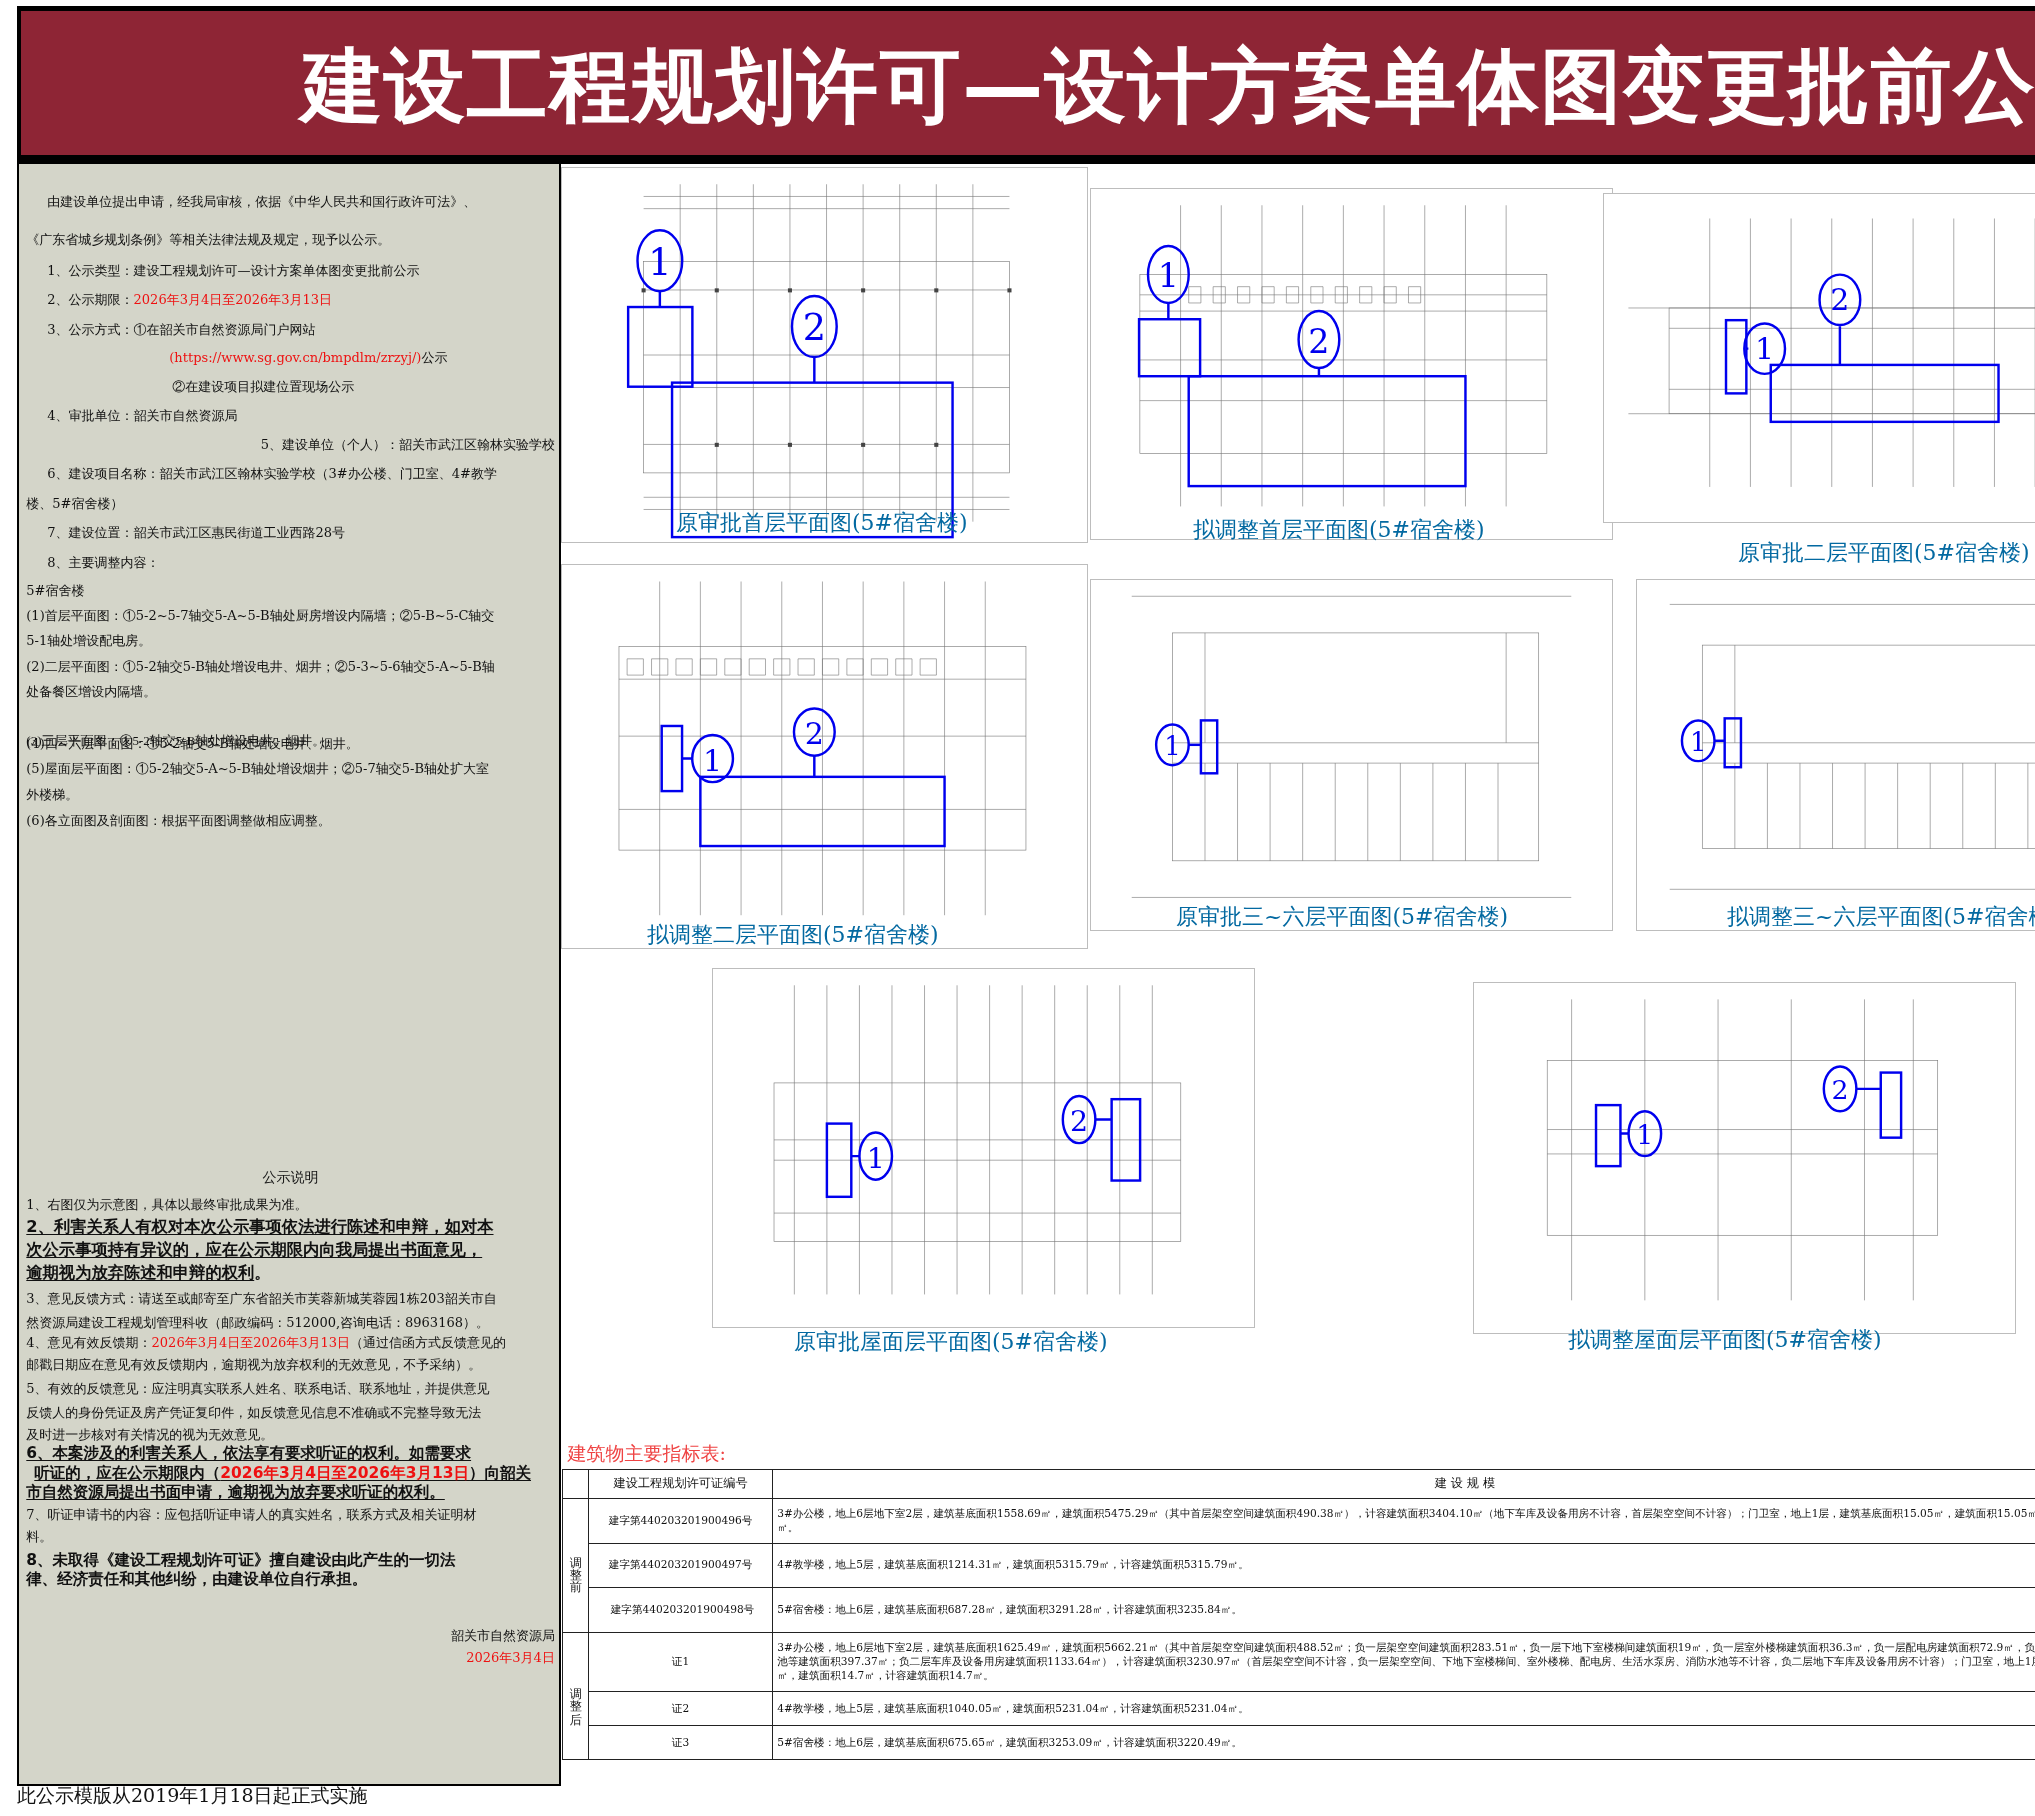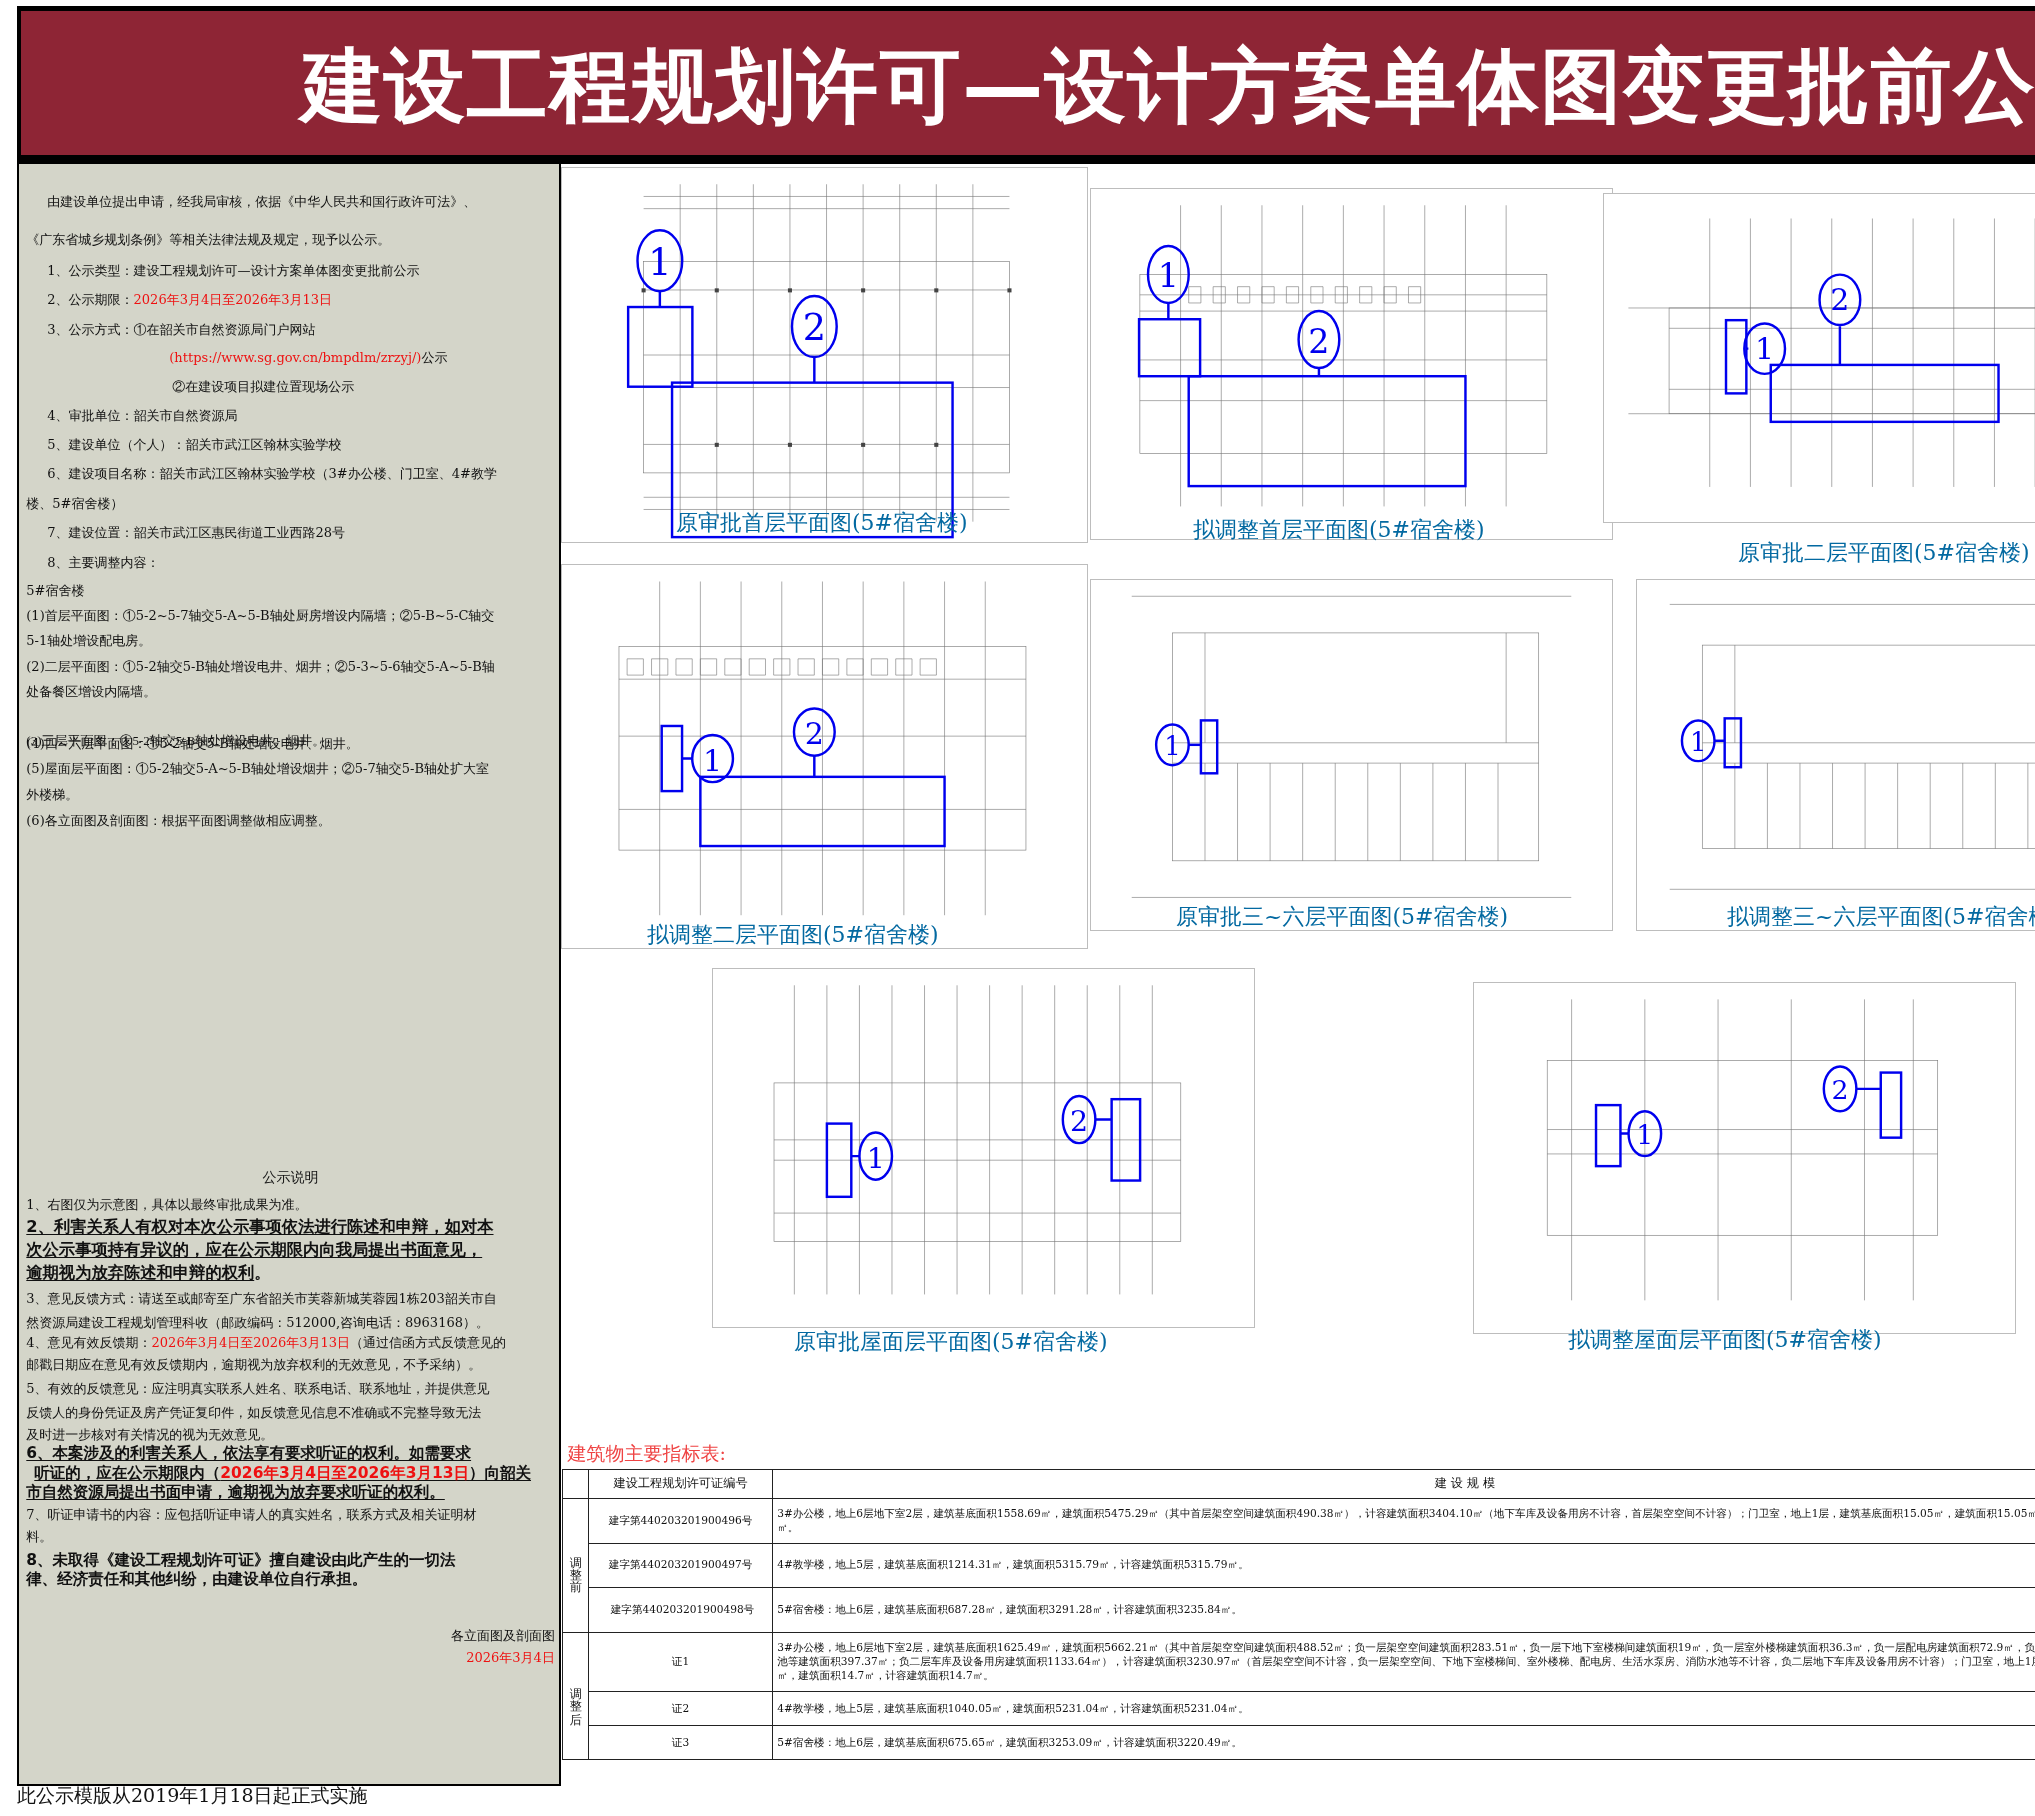--- a/index.html
+++ b/index.html
@@ -48,21 +48,21 @@
 
 <div id="left-panel" class="abs">
   <div class="lp-line" style="top:30.5px;padding-left:21px;">由建设单位提出申请，经我局审核，依据《中华人民共和国行政许可法》、</div>
   <div class="lp-line" style="top:69px;">《广东省城乡规划条例》等相关法律法规及规定，现予以公示。</div>
   <div class="lp-line" style="top:100px;padding-left:21px;"><span>1、公示类型：</span><span>建设工程规划许可—设计方案单体图变更批前公示</span></div>
   <div class="lp-line" style="top:129px;padding-left:21px;"><span>2、公示期限：</span><span class="red">2026年3月4日至2026年3月13日</span></div>
   <div class="lp-line" style="top:159px;padding-left:21px;"><span>3、公示方式：</span><span>①在韶关市自然资源局门户网站</span></div>
   <div class="lp-line" style="top:187px;padding-left:143px;"><span class="red">(https://www.sg.gov.cn/bmpdlm/zrzyj/)</span><span>公示</span></div>
   <div class="lp-line" style="top:216px;padding-left:146px;">②在建设项目拟建位置现场公示</div>
   <div class="lp-line" style="top:245px;padding-left:21px;">4、审批单位：韶关市自然资源局</div>
-  <div class="lp-line" style="top:274px;padding-left:21px;">5、建设单位（个人）：韶关市武江区翰林实验学校</div>
+  <div class="lp-line" style="top:274px;padding-left:21px;text-align:right;">5、建设单位（个人）：韶关市武江区翰林实验学校</div>
   <div class="lp-line" style="top:303px;padding-left:21px;">6、建设项目名称：韶关市武江区翰林实验学校（3#办公楼、门卫室、4#教学</div>
   <div class="lp-line" style="top:333px;">楼、5#宿舍楼）</div>
   <div class="lp-line" style="top:362px;padding-left:21px;">7、建设位置：韶关市武江区惠民街道工业西路28号</div>
   <div class="lp-line" style="top:392px;padding-left:21px;">8、主要调整内容：</div>
   <div class="lp-line" style="top:420px;">5#宿舍楼</div>
   <div class="lp-line" style="top:445px;">(1)首层平面图：①5-2~5-7轴交5-A~5-B轴处厨房增设内隔墙；②5-B~5-C轴交</div>
   <div class="lp-line" style="top:470px;">5-1轴处增设配电房。</div>
   <div class="lp-line" style="top:496px;">(2)二层平面图：①5-2轴交5-B轴处增设电井、烟井；②5-3~5-6轴交5-A~5-B轴</div>
   <div class="lp-line" style="top:521px;">处备餐区增设内隔墙。</div>
   <div class="lp-line" style="top:570px;font-family:Liberation Serif, serif;">(3)三层平面图：①5-2轴交5-B轴处增设电井、烟井。</div>
@@ -83,21 +83,21 @@
   <div class="lp-line" style="top:1218px;">5、有效的反馈意见：应注明真实联系人姓名、联系电话、联系地址，并提供意见</div>
   <div class="lp-line" style="top:1242px;">反馈人的身份凭证及房产凭证复印件，如反馈意见信息不准确或不完整导致无法</div>
   <div class="lp-line" style="top:1264px;">及时进一步核对有关情况的视为无效意见。</div>
   <div class="lp-line bold u" style="top:1282px;font-size:15.5px;">6、本案涉及的利害关系人，依法享有要求听证的权利。如需要求</div>
   <div class="lp-line bold u" style="top:1302px;font-size:15.5px;padding-left:8px;"><span>听证的，应在公示期限内（</span><span class="red">2026年3月4日至2026年3月13日</span><span>）向韶关</span></div>
   <div class="lp-line bold u" style="top:1321px;font-size:15.5px;">市自然资源局提出书面申请，逾期视为放弃要求听证的权利。</div>
   <div class="lp-line" style="top:1344px;">7、听证申请书的内容：应包括听证申请人的真实姓名，联系方式及相关证明材</div>
   <div class="lp-line" style="top:1366px;">料。</div>
   <div class="lp-line bold" style="top:1389px;font-size:15.5px;">8、未取得《建设工程规划许可证》擅自建设由此产生的一切法</div>
   <div class="lp-line bold" style="top:1408px;font-size:15.5px;">律、经济责任和其他纠纷，由建设单位自行承担。</div>
-  <div class="lp-line" style="top:1465px;text-align:right;">各立面图及剖面图</div>
+  <div class="lp-line" style="top:1465px;text-align:right;">韶关市自然资源局</div>
   <div class="lp-line red" style="top:1487px;text-align:right;">2026年3月4日</div>
 </div>
 
 <div id="drawings" class="abs">
 
   <div class="plan" style="left:0;top:3.3px;width:525px;height:374px;">
     <svg viewBox="0 0 1290 920">
       <g stroke="#777" stroke-width="1.5" fill="none">
         <rect x="200" y="230" width="900" height="520"></rect>
         <path d="M200 300H1100M200 460H1100M200 540H1100M200 680H1100"></path>

